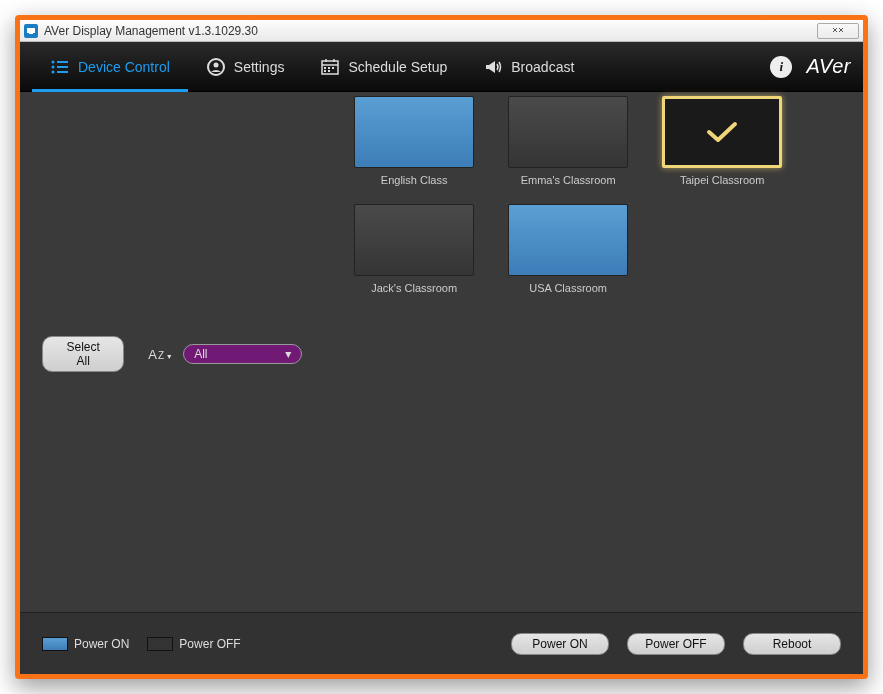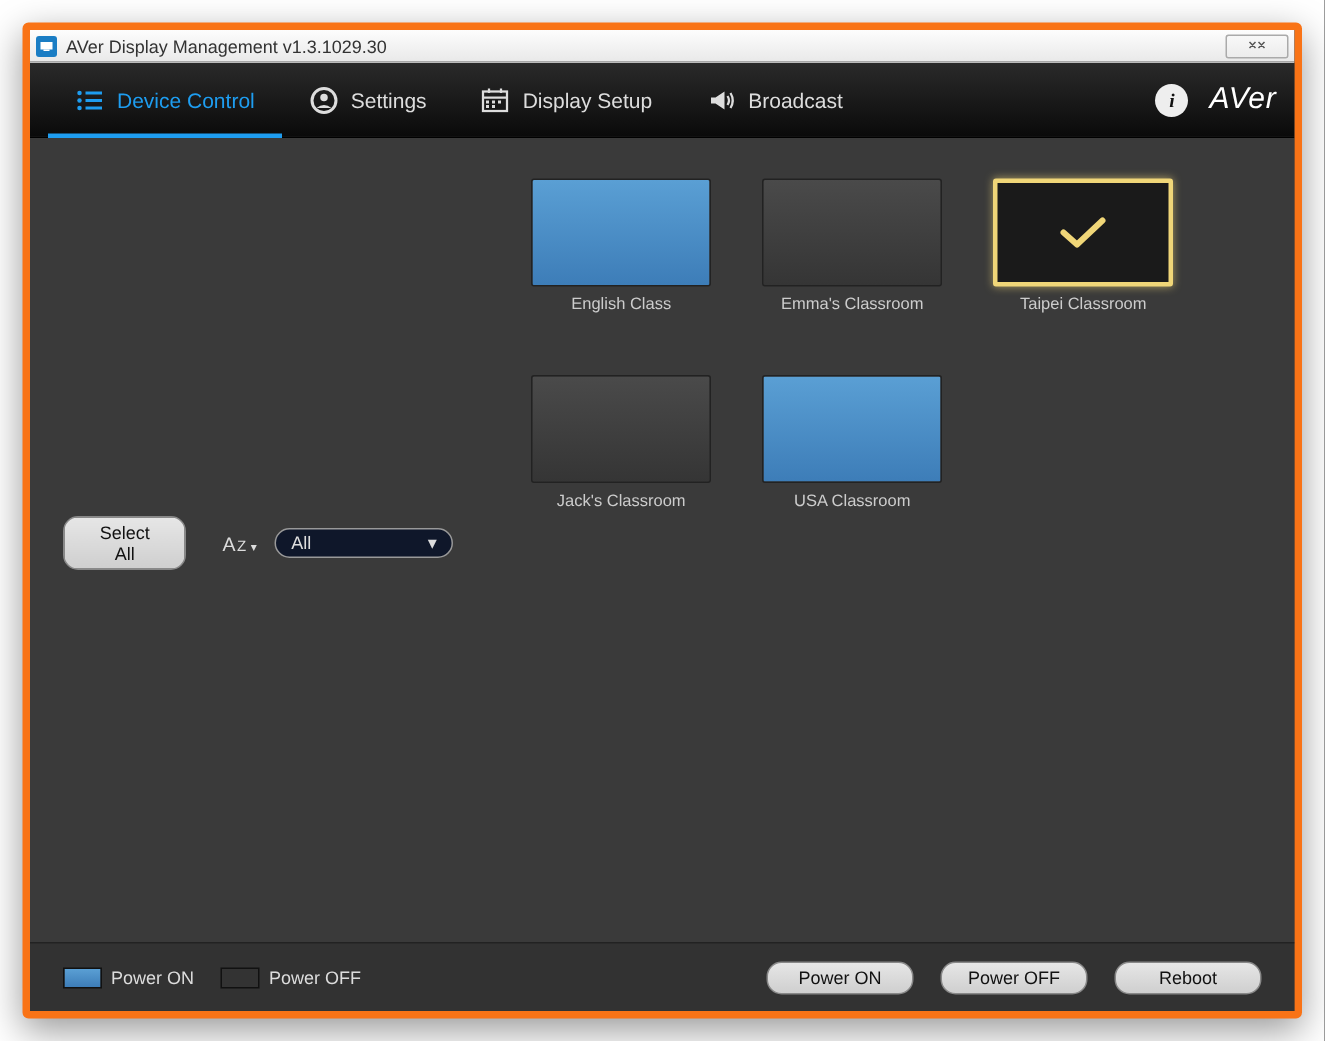--- a/index.html
+++ b/index.html
@@ -121,21 +121,21 @@
 .sort-btn {
   color: #ddd;
   font-size: 12px;
   display:flex;align-items:baseline;gap:1px;
   cursor:pointer;
 }
 .sort-btn .arrow { font-size: 8px; margin-left:2px;}
 .filter-select {
   width: 130px;
   height: 20px;
-  background: #0f172a;
+  background: #701a75;
   border: 1px solid #999;
   border-radius: 10px;
   color: #ddd;
   font-size: 12px;
   padding: 1px 10px;
   display: flex;
   align-items: center;
   justify-content: space-between;
 }
 .grid {
@@ -144,21 +144,20 @@
   flex-wrap: wrap;
   gap: 18px 18px;
   align-content: flex-start;
 }
 .device {
   width: 136px;
   display: flex;
   flex-direction: column;
   align-items: center;
   gap: 6px;
-  margin-top: 23px;
 }
 .device .screen {
   width: 120px;
   height: 72px;
   border: 1px solid #222;
   border-radius: 2px;
   position: relative;
   cursor: pointer;
 }
 .device .screen.on { background: linear-gradient(#5a9fd4,#3d7db8); }
@@ -172,21 +171,21 @@
   position: absolute;
   left: 50%; top: 50%;
   transform: translate(-50%,-50%);
 }
 .device .label {
   color: #ccc;
   font-size: 11px;
   text-align: center;
 }
 .footer {
-  height: 46px;
+  height: 62px;
   background: #323232;
   border-top: 1px solid #222;
   display: flex;
   align-items: center;
   padding: 0 22px;
   gap: 18px;
 }
 .legend {
   display: flex;
   align-items: center;
@@ -258,21 +257,21 @@
             <line x1="14" y1="2" x2="14" y2="5" stroke="#ddd" stroke-width="1.5"></line>
             <g fill="#ddd">
               <rect x="4" y="10" width="2" height="2"></rect>
               <rect x="8" y="10" width="2" height="2"></rect>
               <rect x="12" y="10" width="2" height="2"></rect>
               <rect x="4" y="13" width="2" height="2"></rect>
               <rect x="8" y="13" width="2" height="2"></rect>
             </g>
           </svg>
       </span>
-      <span>Display Setup</span>
+      <span>Schedule Setup</span>
     </div>
     <div class="nav-tab">
       <span class="icon">
         <svg width="20" height="20" viewBox="0 0 20 20">
             <path d="M3 8 L3 12 L6 12 L12 16 L12 4 L6 8 Z" fill="#ddd"></path>
             <path d="M14 7 Q16 10 14 13 M16 5 Q19 10 16 15" stroke="#ddd" stroke-width="1.5" fill="none"></path>
           </svg>
       </span>
       <span>Broadcast</span>
     </div>

